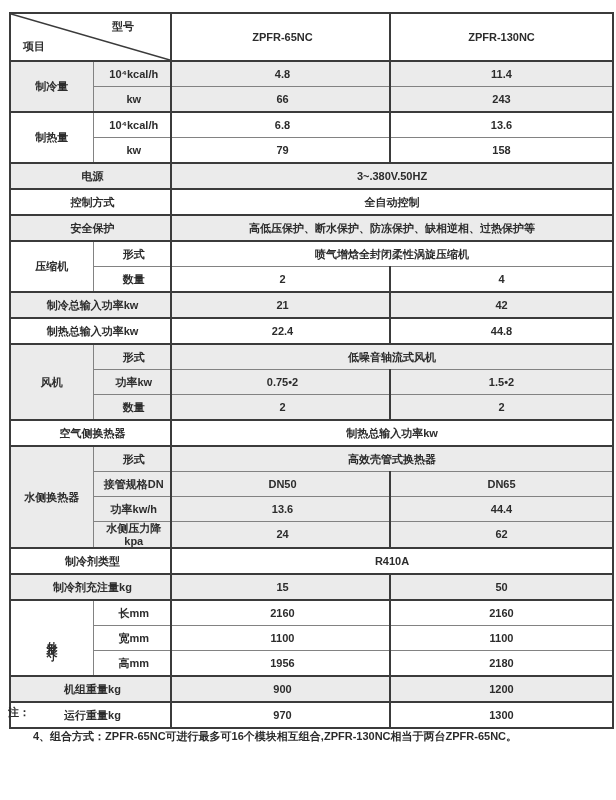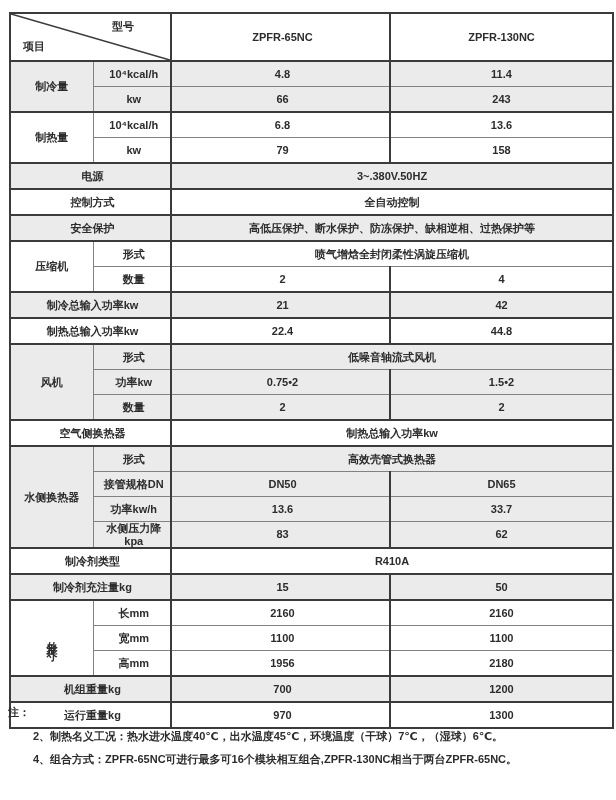--- a/index.html
+++ b/index.html
@@ -141,25 +141,25 @@
         <td colspan="2">高效壳管式换热器</td>
       </tr>
       <tr class="shade inner">
         <td class="br2">接管规格DN</td>
         <td class="br2">DN50</td>
         <td>DN65</td>
       </tr>
       <tr class="shade inner">
         <td class="br2">功率kw/h</td>
         <td class="br2">13.6</td>
-        <td>33.7</td>
+        <td>44.4</td>
       </tr>
       <tr class="shade inner">
         <td class="br2">水侧压力降kpa</td>
-        <td class="br2">83</td>
+        <td class="br2">24</td>
         <td>62</td>
       </tr>
       <tr class="gs">
         <td colspan="2" class="br2">制冷剂类型</td>
         <td colspan="2">R410A</td>
       </tr>
       <tr class="shade gs">
         <td colspan="2" class="br2">制冷剂充注量kg</td>
         <td class="br2">15</td>
         <td>50</td>
@@ -175,38 +175,34 @@
         <td class="br2">1100</td>
         <td>1100</td>
       </tr>
       <tr class="inner">
         <td class="br2">高mm</td>
         <td class="br2">1956</td>
         <td>2180</td>
       </tr>
       <tr class="shade gs">
         <td colspan="2" class="br2">机组重量kg</td>
-        <td class="br2">700</td>
+        <td class="br2">900</td>
         <td>1200</td>
       </tr>
       <tr class="gs">
         <td colspan="2" class="br2">运行重量kg</td>
         <td class="br2">970</td>
         <td>1300</td>
       </tr>
     </tbody>
 </table>
 
 <div class="notes">
     <div class="note-line">
       <span class="note-prefix">注：</span>
-    </div>
-    <div class="note-line">
-      <span class="note-prefix"></span>
-      <span>2、制热名义工况：热水进水温度40℃，出水温度45℃，环境温度（干球）7℃，（湿球）6℃。</span>
     </div>
     <div class="note-line">
       <span class="note-prefix"></span>
     </div>
     <div class="note-line">
       <span class="note-prefix"></span>
       <span>4、组合方式：ZPFR-65NC可进行最多可16个模块相互组合,ZPFR-130NC相当于两台ZPFR-65NC。</span>
     </div>
   </div>
 

